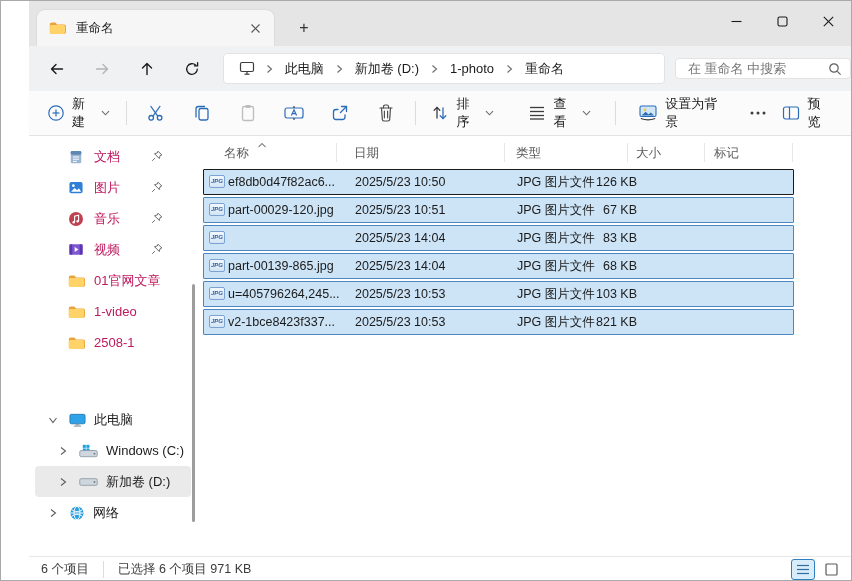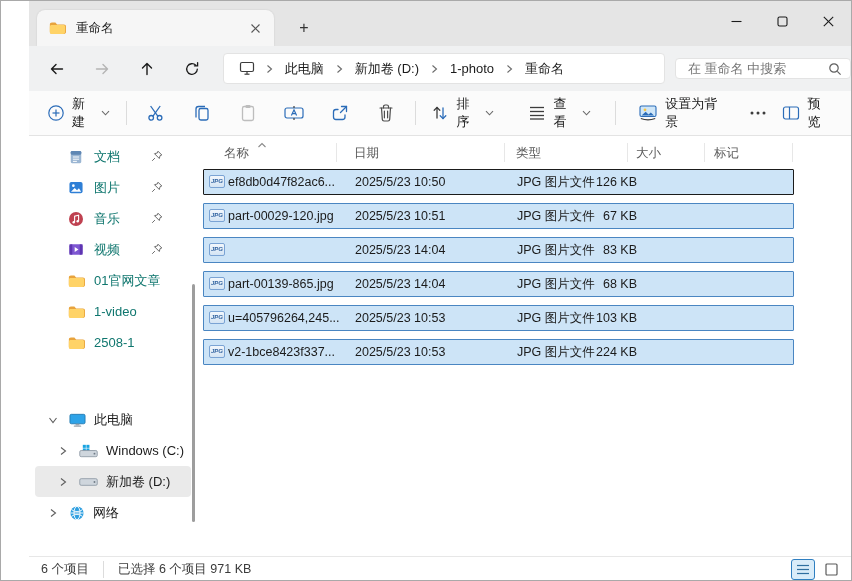--- a/index.html
+++ b/index.html
@@ -52,21 +52,21 @@
   .tb-btn{ height:34px; border-radius:4px; display:flex; align-items:center; justify-content:center; padding:0 8px; color:#1b1b1b; font-size:13px; }
   .tb-btn .lbl{ margin-left:7px; }
   .tb-btn .chev{ margin-left:6px; display:flex; }
   .tb-sep{ width:1px; height:24px; background:#dcdcdc; margin:0 8px; }
   .tb-new{ margin-left:10px; }
   .tb-ico-only{ width:44px; padding:0; }
   .tb-right{ margin-left:auto; margin-right:12px; }
   
   .main{ position:relative; height:420px; display:flex; background:#fff; }
   .sidebar{ position:relative; width:168px; flex:0 0 auto; padding-top:5px; }
-  .side-item{ height:31px; display:flex; align-items:center; padding-left:32px; position:relative; border-radius:4px; margin:0 6px; font-size:13px; color:#0f766e;}
+  .side-item{ height:31px; display:flex; align-items:center; padding-left:32px; position:relative; border-radius:4px; margin:0 6px; font-size:13px; color:#be185d;}
   .side-item .ic{ width:18px; display:flex; justify-content:center; flex:0 0 auto;}
   .side-item .lbl{ margin-left:9px; white-space:nowrap; overflow:hidden; }
   .side-item .pin{ position:absolute; right:28px; top:9px; }
   .tree{ margin-top:46px; }
   .tree-item{ height:31px; display:flex; align-items:center; position:relative; border-radius:4px; margin:0 6px; font-size:13px; color:#1b1b1b; }
   .tree-item .chev{ width:12px; display:flex; justify-content:center; flex:0 0 auto; }
   .tree-item.lvl0{ padding-left:12px; }
   .tree-item.lvl1{ padding-left:22px; }
   .tree-item .ic{ margin-left:10px; display:flex; }
   .tree-item .lbl{ margin-left:8px; white-space:nowrap; }
@@ -74,21 +74,21 @@
   .side-scrollbar{ position:absolute; right:2px; top:148px; width:3px; height:238px; background:#9d9d9d; border-radius:2px; }
   
   .content{ position:relative; flex:1; }
   .colheaders{ position:relative; height:33px; font-size:12.5px; color:#5a5a5a; }
   .colheaders .h{ position:absolute; top:9px; white-space:nowrap; }
   .h-name{ left:27px; } .h-date{ left:157px; } .h-type{ left:319px;text-align:right; } .h-size{ left:439px; } .h-tags{ left:517px; }
   .sort-caret{ position:absolute; left:60px; top:1px; }
   .col-sep{ position:absolute; top:7px; width:1px; height:19px; background:#e7e7e7; }
   .rows{ padding-left:6px; }
   .row{
-    position:relative; width:591px; height:26px; margin-bottom:8px;
+    position:relative; width:591px; height:26px; margin-bottom:2px;
     background:var(--sel-bg,#cde4f7); border:1px solid var(--sel-border,#4a86c2); border-radius:1px;
   }
   .row.focused{ border-color:var(--focus-border,#1b1b1b); }
   .row span{ position:absolute; top:0; line-height:24px; font-size:12.5px; color:#1b1b1b; white-space:nowrap; }
   .row .c-icon{ left:5px; top:5px; line-height:normal; }
   .row .c-name{ left:24px; max-width:124px; overflow:hidden; }
   .row .c-date{ left:151px; }
   .row .c-type{ left:313px; }
   .row .c-size{ left:353px; width:80px; text-align:right; }
   .jpg-ico{ display:block; width:16px; height:13px; border:1px solid #7aa3d4; border-radius:2px;
@@ -609,21 +609,21 @@
     <span class="c-size">103 KB</span>
   </div>
 
   <div class="row">
     <span class="c-icon">
               <i class="jpg-ico">JPG</i>
             </span>
     <span class="c-name">v2-1bce8423f337...</span>
     <span class="c-date">2025/5/23 10:53</span>
     <span class="c-type">JPG 图片文件</span>
-    <span class="c-size">224 KB</span>
+    <span class="c-size">821 KB</span>
   </div>
 </div>
     </section>
   </div>
 
   <div class="statusbar">
     <span class="sb-count">6 个项目</span>
     <span class="sb-sel">已选择 6 个项目  971 KB</span>
     <div class="sb-view">
       <span class="sb-btn active">

